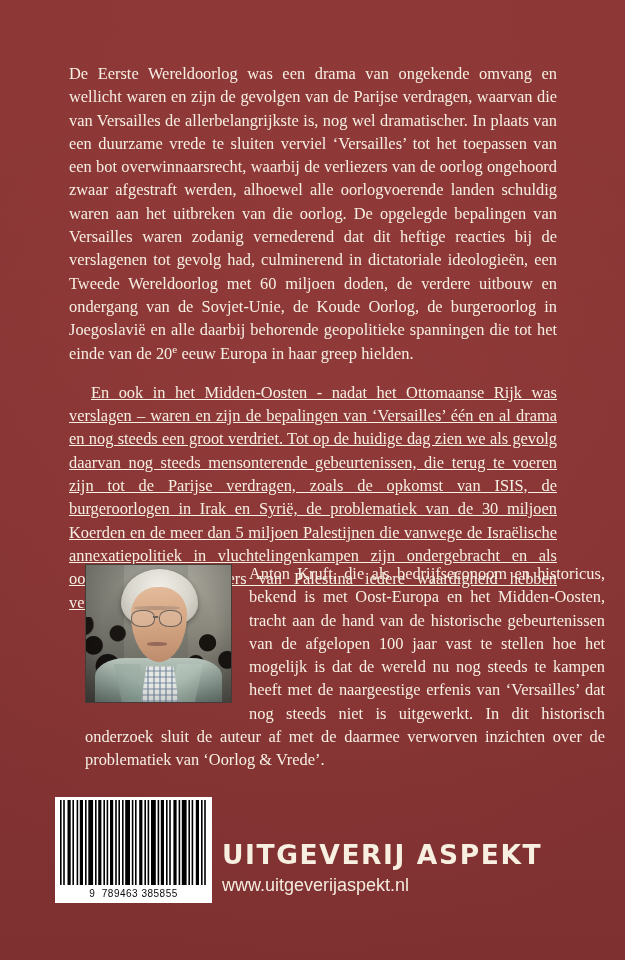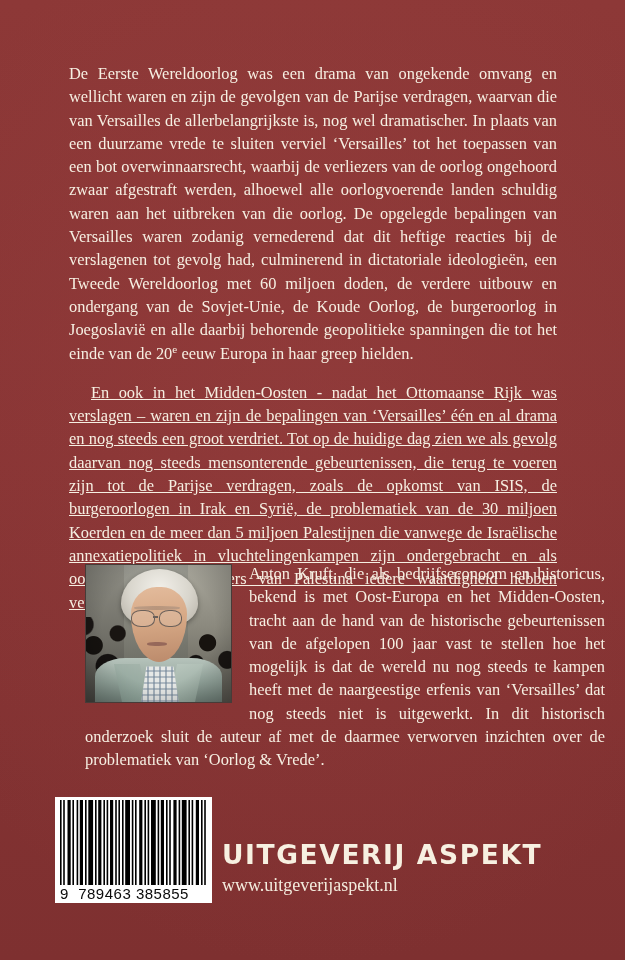--- a/index.html
+++ b/index.html
@@ -199,23 +199,24 @@
     display: flex;
     flex-direction: column;
   }
   .barcode-bars {
     flex: 1 1 auto;
     width: 100%;
     display: block;
   }
   .barcode-digits {
     font-family: "Liberation Sans", "DejaVu Sans", sans-serif;
-    font-size: 15px;
+    font-size: 10px;
     color: #0a0a0a;
     letter-spacing: 0.5px;
+    text-align: center;
     line-height: 17px;
     padding-bottom: 1px;
     white-space: pre;
   }
 
   .publisher {
     position: absolute;
     left: 222px;
     top: 816px;
     margin-top: 24px;
@@ -223,21 +224,21 @@
   .publisher-name {
     font-family: "DejaVu Sans", "Liberation Sans", sans-serif;
     font-weight: 700;
     font-size: 26.5px;
     letter-spacing: 1.6px;
     color: #f7f0e1;
     line-height: 30px;
     white-space: nowrap;
   }
   .publisher-url {
-    font-family: Liberation Serif, serif;
+    font-family: Liberation Sans, sans-serif;
     font-size: 18px;
     color: #f3ecde;
     line-height: 24px;
     margin-top: 3px;
     white-space: nowrap;
   }
 </style>
 </head>
 <body>
 

